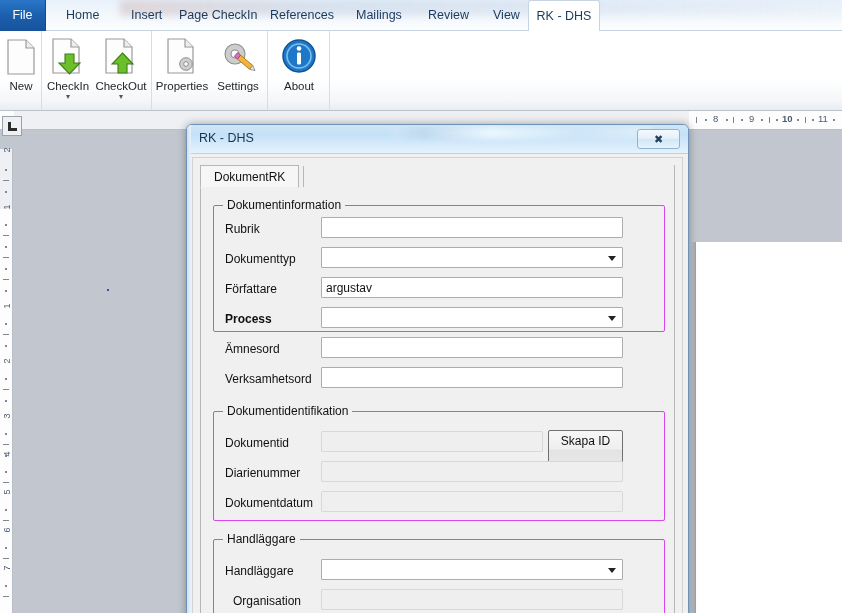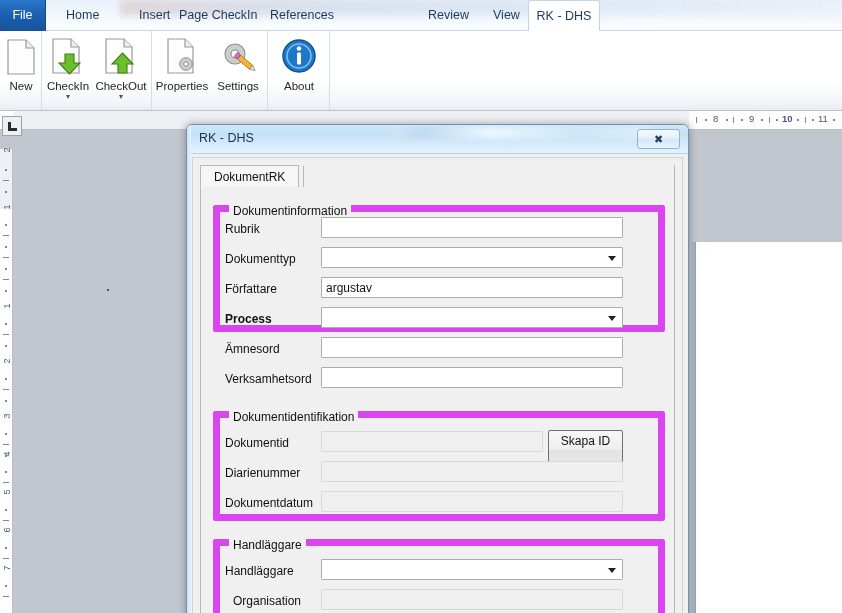--- a/index.html
+++ b/index.html
@@ -163,21 +163,21 @@
     box-sizing: border-box; z-index: 3;
   }
   .tabhead-stub {
     position: absolute; left: 110px; top: 8px; width: 1px; height: 21px;
     background: #b7b7b7; z-index: 3;
   }
 
   
   .gbox {
     position: absolute;
-    border: 7px solid #d946ef;
+    border: 1px solid #d946ef;
     border-radius: 2px;
     box-sizing: border-box;
   }
   .gbox-legend {
     position: absolute; top: -8px; left: 9px; padding: 0 4px;
     background: #f0f0f0; font-size: 12px; color: #111;
   }
 
   .flabel {
     position: absolute; font-size: 12px; color: #111; white-space: nowrap;
@@ -213,23 +213,24 @@
 </style>
 </head>
 <body>
 
 <div id="app">
 
   <div class="ribbon-tabbar">
     <div class="bgsmear"></div>
     <div class="tab tab-file" style="left:0;width:46px;">File</div>
     <div class="tab" style="left:55px;">Home</div>
-    <div class="tab" style="left:128px;text-align:right;">Insert</div>
+    <div class="tab" style="left:120px;text-align:right;">Insert</div>
     <div class="tab" style="left:168px;">Page CheckIn</div>
     <div class="tab" style="left:259px;">References</div>
+    <div class="tab" style="left:345px;">Mailings</div>
     <div class="tab" style="left:417px;">Review</div>
     <div class="tab" style="left:482px;">View</div>
     <div class="tab tab-active" style="left:528px;width:72px;text-align:center;padding:0;">RK - DHS</div>
   </div>
 
   <div class="ribbon-body">
 
     <div class="grp sep" style="left:0;width:42px;">
       <div class="rbtn" style="left:-5px;">
         <div class="ico">

